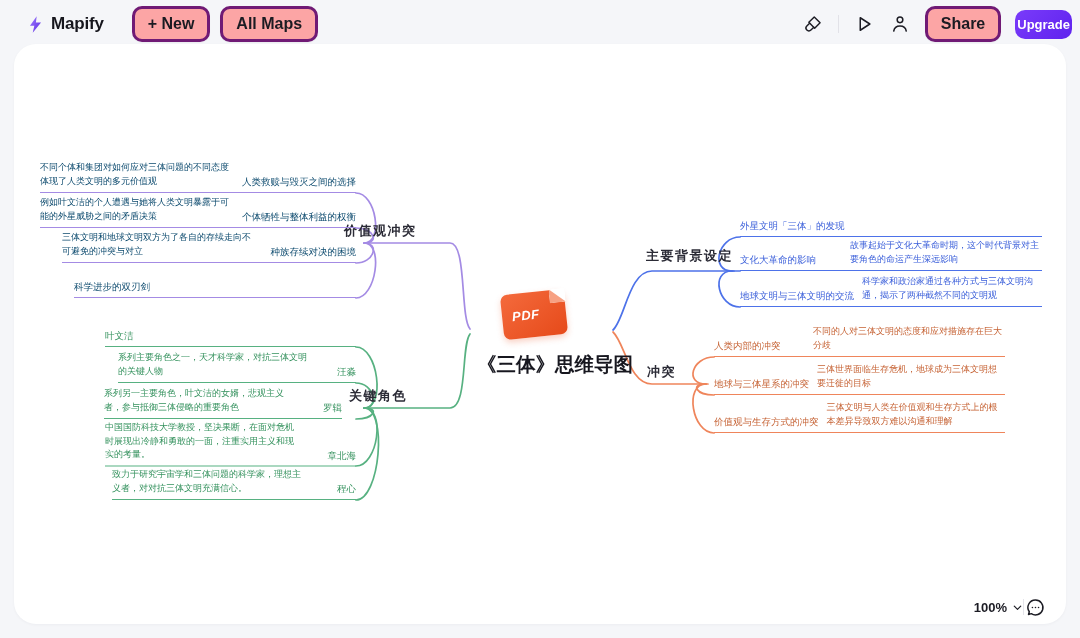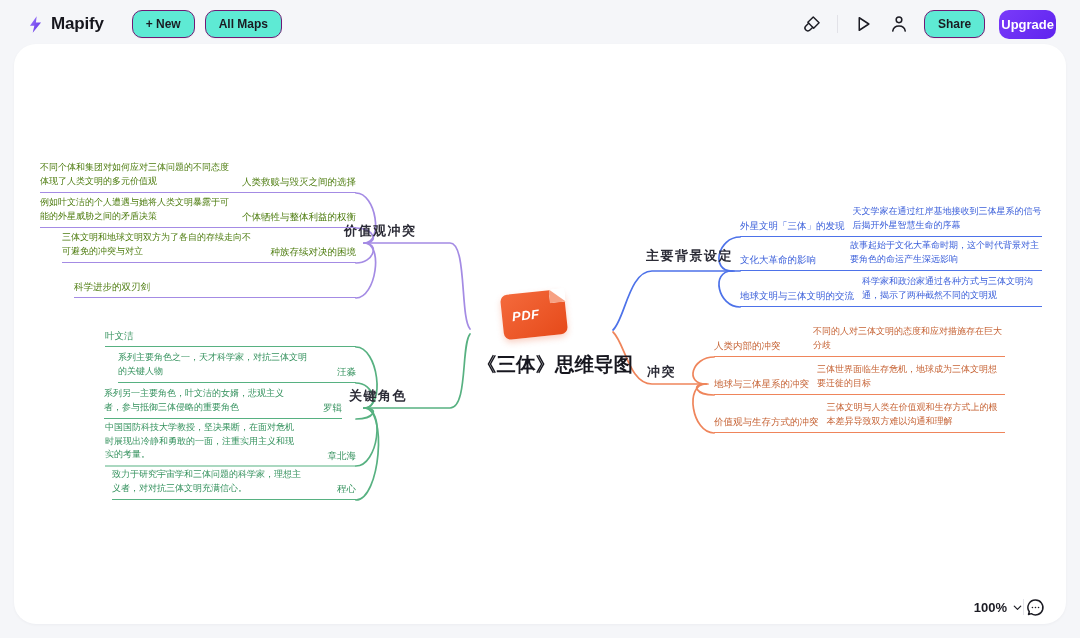--- a/index.html
+++ b/index.html
@@ -7,27 +7,27 @@
     width:1080px;height:638px;position:relative;overflow:hidden;
     background:#f5f6f9;
     font-family:"Liberation Sans","DejaVu Sans",sans-serif;
     -webkit-font-smoothing:antialiased;
   }
   
   .topbar{position:absolute;left:0;top:4px;width:1080px;height:40px;display:flex;align-items:center;}
   .brand{display:flex;align-items:center;gap:6px;margin-left:26px;}
   .brand-name{font-size:17px;font-weight:800;color:#16161d;letter-spacing:-0.2px;}
   .tb-btn{
-    background:#5eead4;border:1px solid #701a75;border-radius:10px;
-    font-size:12px;font-weight:600;color:#1b1b22;padding:6px 13px;
+    background:#fca5a5;border:3px solid #701a75;border-radius:10px;
+    font-size:16px;font-weight:600;color:#1b1b22;padding:6px 13px;
     box-shadow:0 1px 1px rgba(20,20,40,.04);cursor:pointer;white-space:nowrap;
   }
   .tb-btn.new{margin-left:28px;}
   .tb-btn.allmaps{margin-left:10px;}
-  .tb-right{margin-left:auto;display:flex;align-items:center;gap:14px;margin-right:24px;}
+  .tb-right{margin-left:auto;display:flex;align-items:center;gap:14px;margin-right:8px;}
   .tb-icon{width:22px;height:22px;display:flex;align-items:center;justify-content:center;cursor:pointer;}
   .tb-divider{width:1px;height:18px;background:#e2e2e8;}
   .upgrade-btn{
     background:linear-gradient(135deg,#7a3bfa,#5f23ee);
     border:none;border-radius:10px;color:#fff;font-size:13px;font-weight:700;
     padding:7px 2px;cursor:pointer;
   }
   
   .canvas{
     position:absolute;left:14px;top:44px;width:1052px;height:580px;
@@ -35,21 +35,21 @@
   }
   .map-layer{position:absolute;left:0;top:0;width:1080px;height:638px;pointer-events:none;}
   
   .node-row{
     position:absolute;transform:translateY(-100%);
     display:flex;justify-content:space-between;align-items:flex-end;gap:8px;
     padding-bottom:4px;border-bottom:1.6px solid;pointer-events:auto;cursor:pointer;
   }
   .node-row .desc{font-size:9px;line-height:13.5px;}
   .node-row .lbl{font-size:9.5px;line-height:12px;white-space:nowrap;}
-  .purple{border-color:#a48be4;color:#4d7c0f;}
+  .purple{border-color:#a48be4;color:#0c4a6e;}
   .green{border-color:#57b181;color:#35925e;}
   .blue{border-color:#4d72e9;color:#3c60da;}
   .orange{border-color:#ef855b;color:#c66335;}
   .branch-label{
     position:absolute;font-size:13px;font-weight:700;color:#2b2b36;
     letter-spacing:1.5px;white-space:nowrap;pointer-events:auto;cursor:pointer;
   }
   
   .root-node{position:absolute;left:470px;top:292px;width:170px;text-align:center;pointer-events:auto;cursor:pointer;}
   .pdf-icon{
@@ -196,21 +196,20 @@
   <div class="desc" style="width:190px">中国国防科技大学教授，坚决果断，在面对危机时展现出冷静和勇敢的一面，注重实用主义和现实的考量。</div>
   <div class="lbl">章北海</div>
 </div>
 <div class="node-row green" style="left:112px;top:500px;width:244px">
   <div class="desc" style="width:190px">致力于研究宇宙学和三体问题的科学家，理想主义者，对对抗三体文明充满信心。</div>
   <div class="lbl">程心</div>
 </div>
 
 <div class="node-row blue" style="left:740px;top:237px;width:302px">
   <div class="lbl">外星文明「三体」的发现</div>
-  <div class="desc" style="width:192px">天文学家在通过红岸基地接收到三体星系的信号后揭开外星智慧生命的序幕</div>
 </div>
 <div class="node-row blue" style="left:740px;top:271px;width:302px">
   <div class="lbl">文化大革命的影响</div>
   <div class="desc" style="width:192px">故事起始于文化大革命时期，这个时代背景对主要角色的命运产生深远影响</div>
 </div>
 <div class="node-row blue" style="left:740px;top:307px;width:302px">
   <div class="lbl">地球文明与三体文明的交流</div>
   <div class="desc" style="width:192px">科学家和政治家通过各种方式与三体文明沟通，揭示了两种截然不同的文明观</div>
 </div>
 

